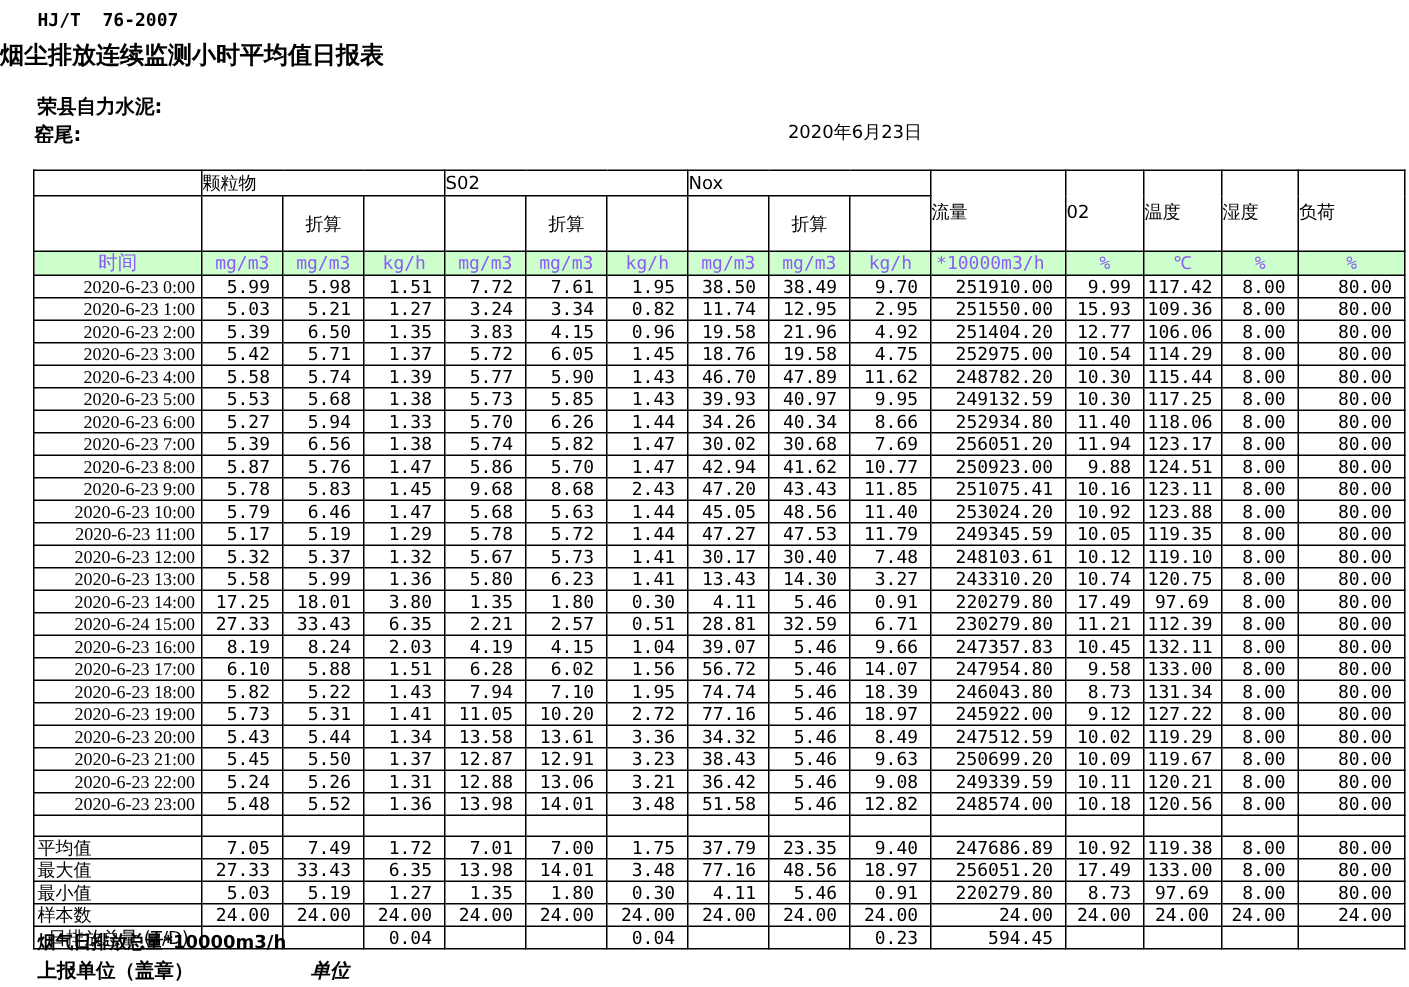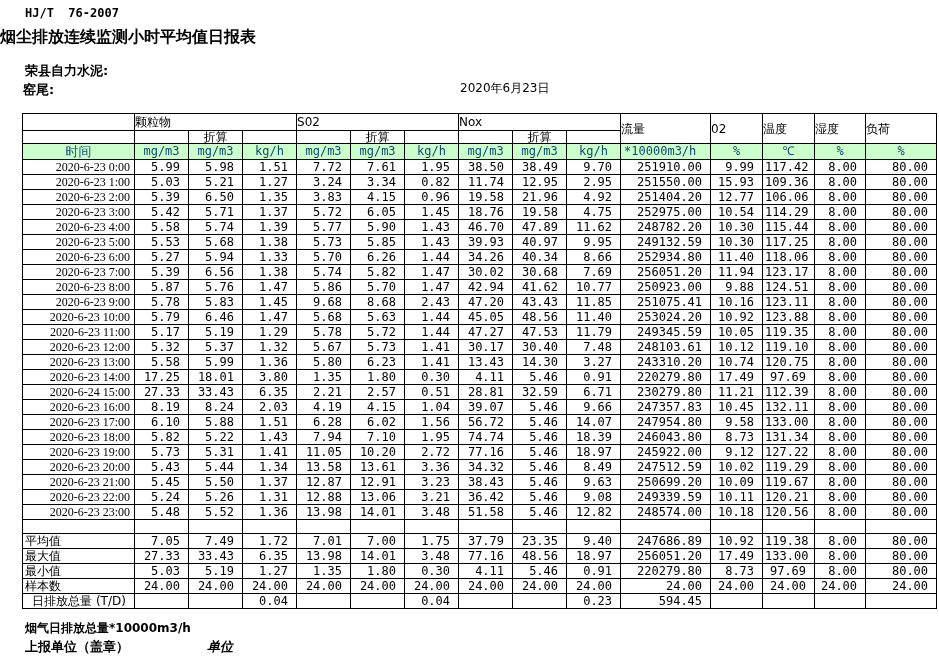--- a/index.html
+++ b/index.html
@@ -3,29 +3,29 @@
 <meta charset="utf-8">
 <style>
   html,body{margin:0;padding:0;}
   body{width:939px;height:658px;background:#ffffff;position:relative;
        font-family:"DejaVu Sans","Liberation Sans",sans-serif;color:#000;}
   .abs{position:absolute;}
   .doccode{left:25px;top:6px;font:bold 12px "DejaVu Sans Mono",monospace;white-space:pre;}
   .title{left:0;top:27px;width:660px;text-align:left;font-size:16px;font-weight:bold;}
   .company{left:25px;top:62px;font-size:13px;font-weight:bold;}
   .location{left:23px;top:81px;font-size:13px;font-weight:bold;}
-  .date{left:460px;top:80px;width:220px;font-size:12px;}
+  .date{left:460px;top:80px;width:220px;text-align:center;font-size:12px;}
   table.report{position:absolute;left:22px;top:113px;width:914px;border-collapse:collapse;
        table-layout:fixed;font-size:12px;}
   td{border:1px solid #000;height:14px;line-height:14px;padding:0 8px 0 2px;
      white-space:nowrap;overflow:hidden;}
   tr.hr1 td{height:16px;line-height:16px;text-align:left;padding:0;}
-  tr.hr2 td{height:12px;line-height:12px;text-align:center;padding:0;}
+  tr.hr2 td{height:12px;line-height:12px;text-align:center;padding:12px;}
   tr.hr3 td{height:15px;line-height:15px;text-align:center;padding:0;
-     background:#ccffcc;color:#0c4a6e;font-family:"DejaVu Sans Mono",monospace;}
+     background:#ccffcc;color:#8b5cf6;font-family:"DejaVu Sans Mono",monospace;}
   tr.hr3 td.time-h{font-family:"DejaVu Sans","Liberation Sans",sans-serif;font-size:13px;}
   tr.hr3 td.left-u{text-align:left;padding-left:3px;}
   td.num{font-family:"DejaVu Sans Mono",monospace;text-align:right;}
   td.time-cell{font-family:Liberation Serif, serif;text-align:right;padding-right:4px;}
   tr.spacer td{height:13px;line-height:13px;}
   td.sum-label{padding-right:4px;}
   td.total-label{text-align:center;padding-left:1px;padding-right:0;font-size:12px;}
   .foot1{left:25px;top:620px;font-size:12px;font-weight:bold;}
   .foot2{left:25px;top:638px;font-size:13px;font-weight:bold;text-align:center;}
   .foot3{left:207px;top:638px;font-size:13px;font-weight:bold;font-style:italic;}

